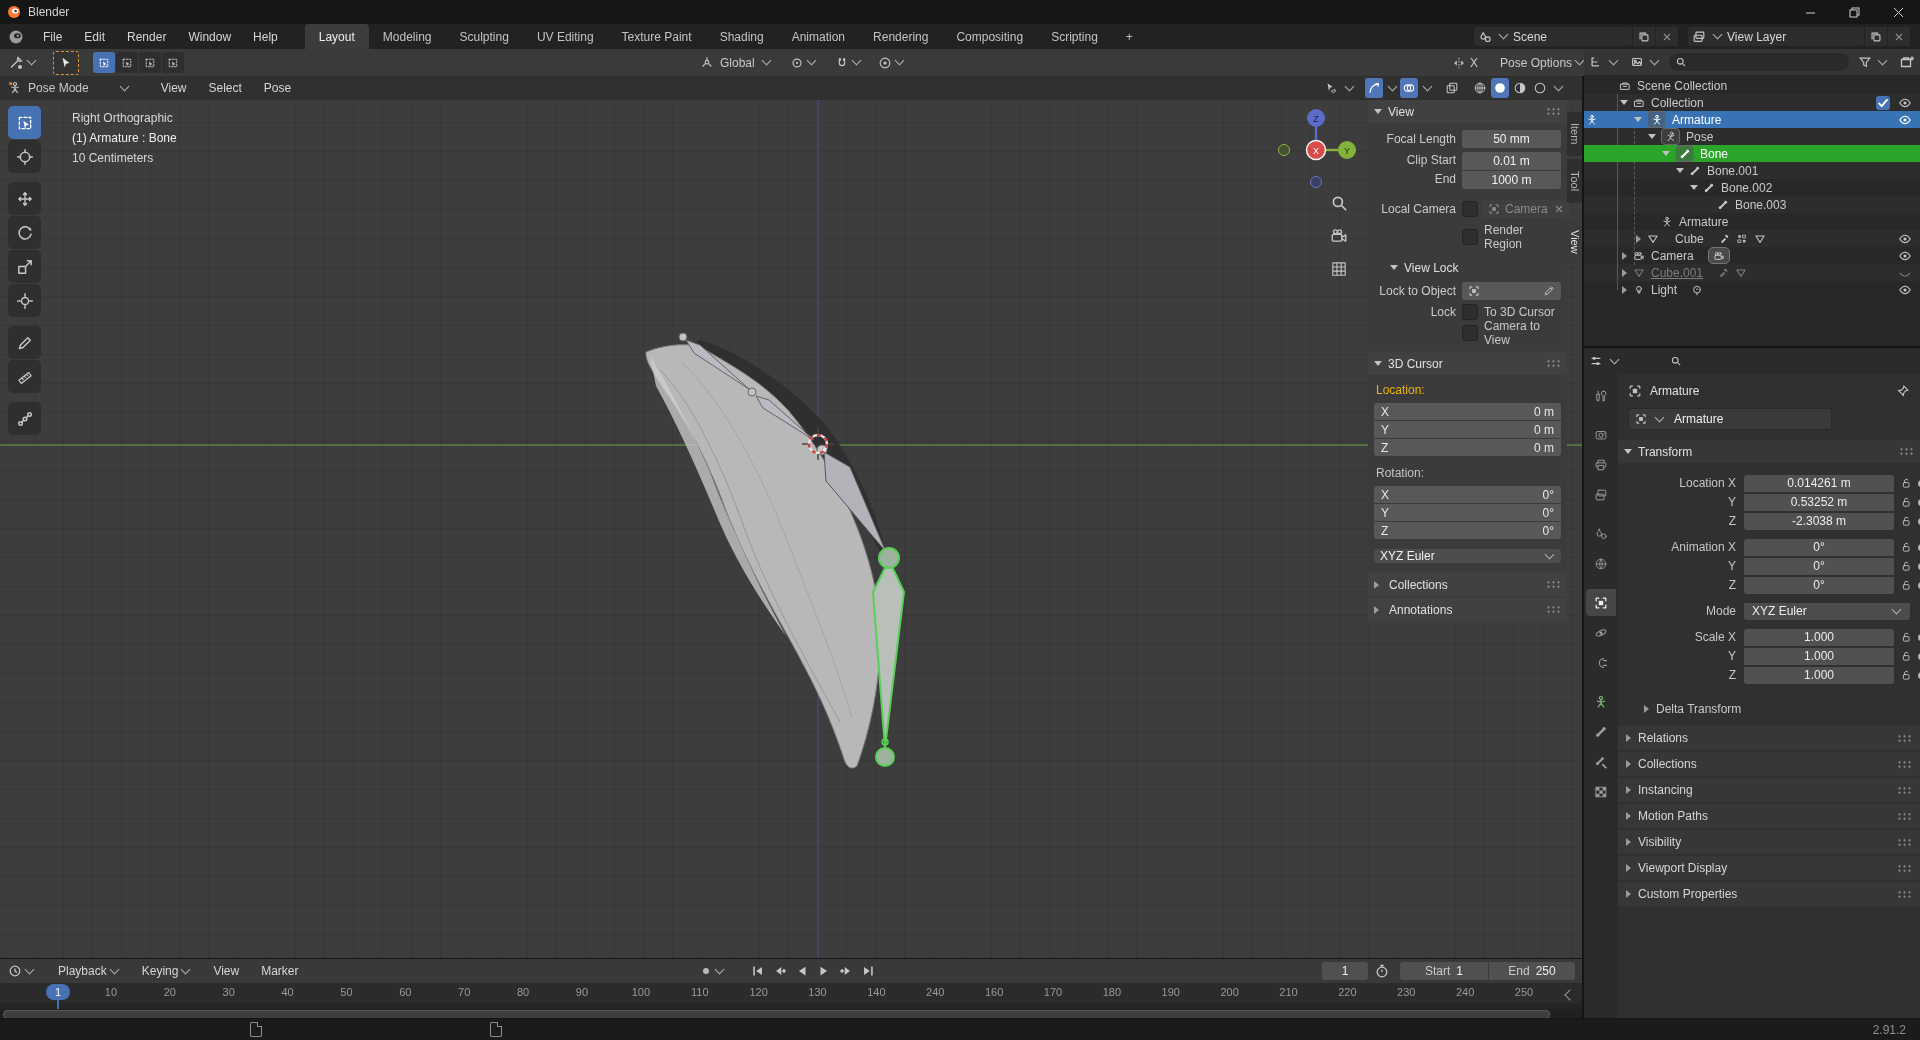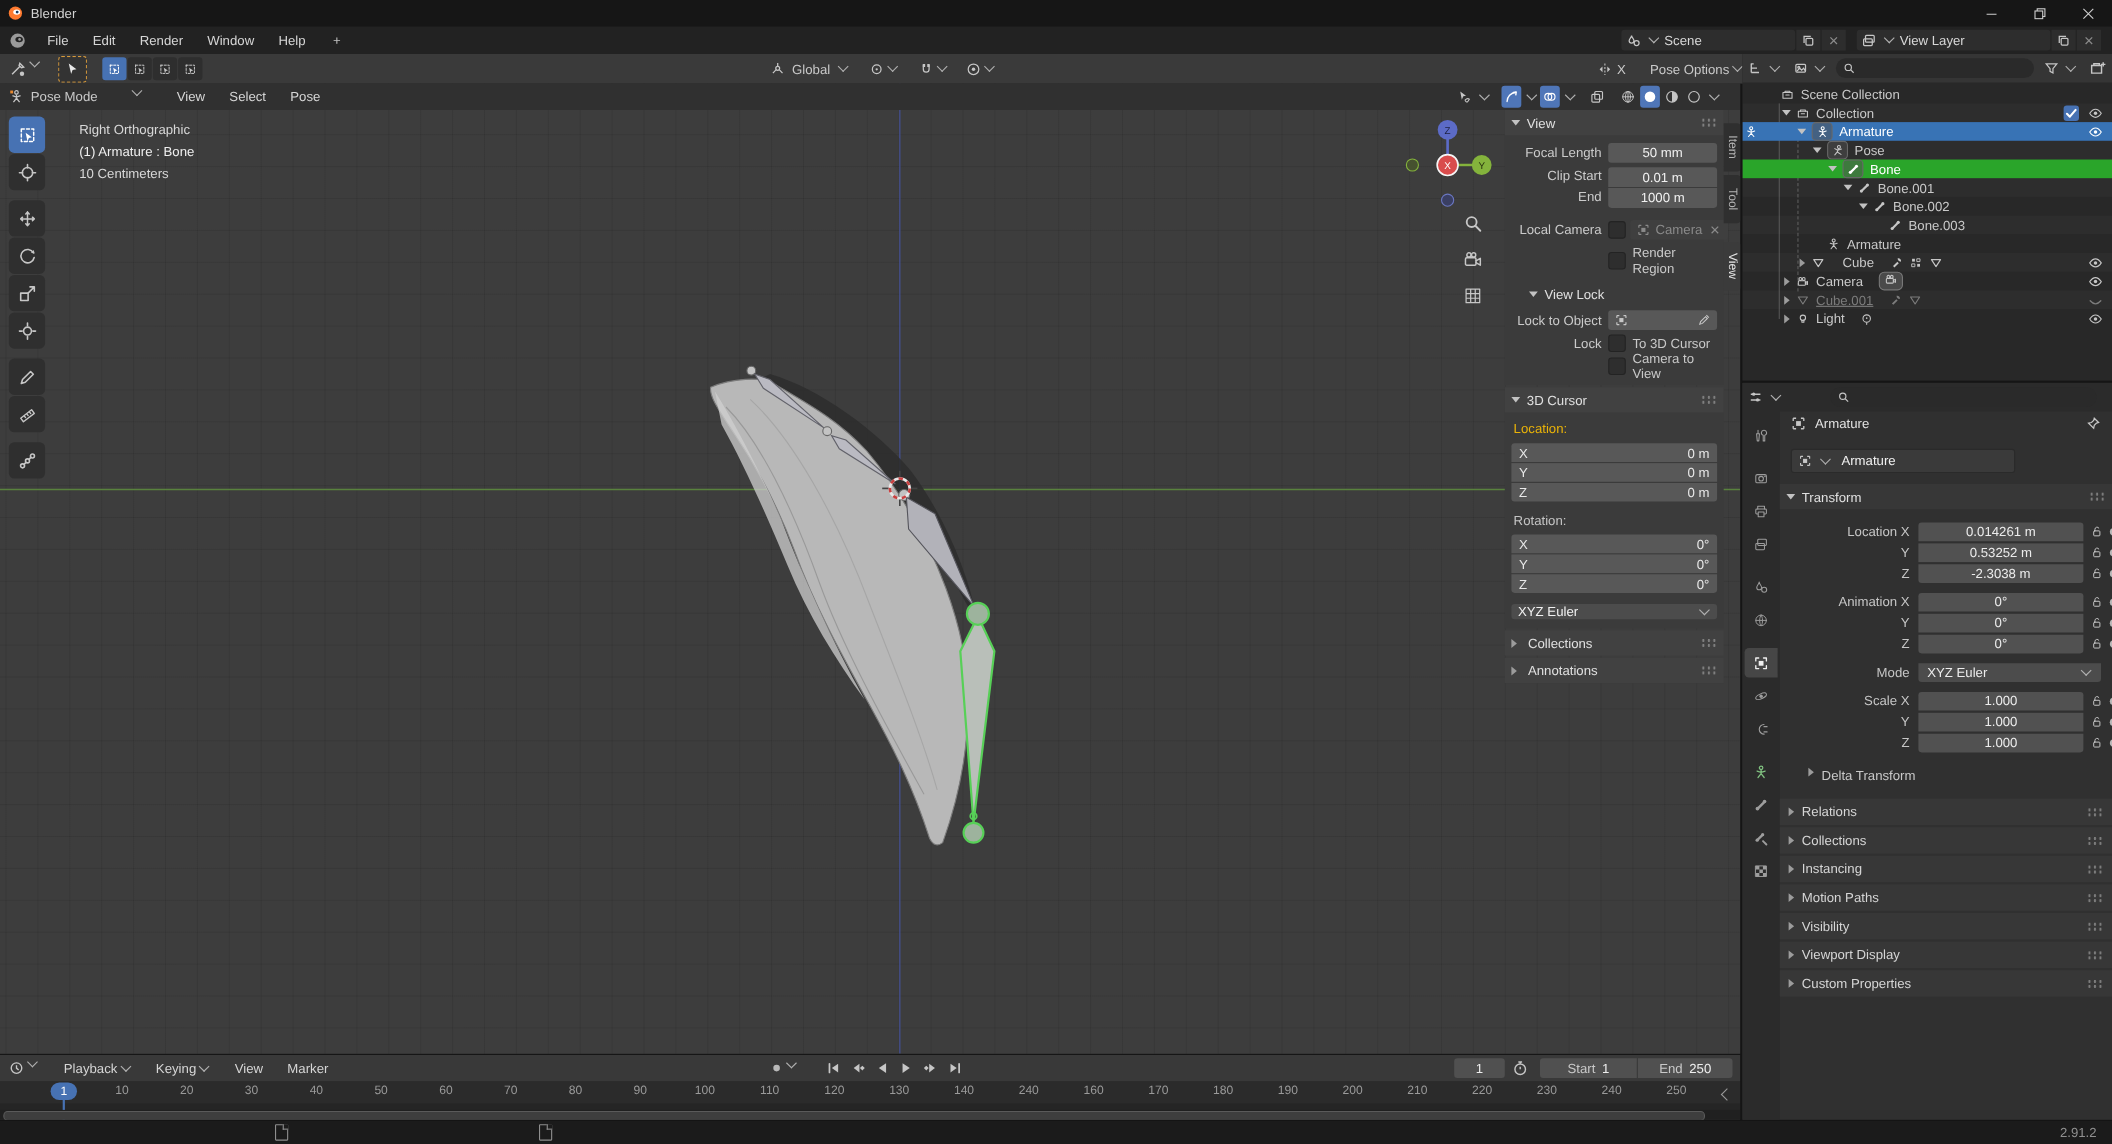--- a/index.html
+++ b/index.html
@@ -2,21 +2,21 @@
 <html><head>
 <meta charset="utf-8">
 <style>
   html,body{margin:0;padding:0;background:#151515;width:1920px;height:1040px;overflow:hidden;
     font-family:"Liberation Sans","DejaVu Sans",sans-serif;font-size:12px;color:#c9c9c9;
     -webkit-font-smoothing:antialiased;user-select:none}
   .region{position:absolute;overflow:hidden}
   .ic{display:inline-flex;width:16px;height:16px;color:#c6c6c6;flex:none;align-items:center;justify-content:center}
   .ic svg{width:100%;height:100%;display:block}
   .ic14{width:14px;height:14px}.ic12{width:12px;height:12px}.ic18{width:18px;height:18px}
-  .row{display:flex;align-items:flex-start}
+  .row{display:flex;align-items:center}
   .chev{width:6px;height:6px;border-right:1.4px solid #b0b0b0;border-bottom:1.4px solid #b0b0b0;
     transform:rotate(45deg);margin:-2px 2px 2px 4px;flex:none}
   .tri-d{width:0;height:0;border-left:4px solid transparent;border-right:4px solid transparent;border-top:5px solid #c2c2c2;flex:none}
   .tri-r{width:0;height:0;border-top:4px solid transparent;border-bottom:4px solid transparent;border-left:5px solid #9c9c9c;flex:none}
   .dots{width:15px;height:9px;flex:none;opacity:.7;
     background-image:radial-gradient(circle,#9a9a9a 1px,transparent 1.3px);background-size:5px 4.5px}
   
   #titlebar{left:0;top:0;width:1920px;height:24px;background:#161616;display:flex;align-items:center;color:#d2d2d2}
   .wbtn{width:44px;height:24px;display:flex;align-items:center;justify-content:center;color:#cfcfcf}
   
@@ -151,20 +151,32 @@
         <circle cx="9.8" cy="6.8" r="1.2" fill="#9a9a9a"></circle>
       </svg>
   </span>
   <span id="tb-menus" style="display:flex">
       <span class="menu">File</span>
       <span class="menu">Edit</span>
       <span class="menu">Render</span>
       <span class="menu">Window</span>
       <span class="menu">Help</span>
     </span>
+  <span id="tb-tabs" style="display:flex;margin-left:16px">
+      <span class="wtab active">Layout</span>
+      <span class="wtab">Modeling</span>
+      <span class="wtab">Sculpting</span>
+      <span class="wtab">UV Editing</span>
+      <span class="wtab">Texture Paint</span>
+      <span class="wtab">Shading</span>
+      <span class="wtab">Animation</span>
+      <span class="wtab">Rendering</span>
+      <span class="wtab">Compositing</span>
+      <span class="wtab">Scripting</span>
+    </span>
   <span class="wtab">+</span>
   <span style="margin-left:auto;display:flex;align-items:center;padding-right:10px">
     <span class="idfield" style="width:150px">
       <span class="ic ic14">
           <svg viewBox="0 0 16 16" fill="none" stroke="currentColor" stroke-width="1.3">
             <path d="M6 2.5c0 2-2.5 3.5-2.5 5.5a2.5 2.5 0 0 0 5 0C8.5 6 6 4.5 6 2.5z"></path>
             <circle cx="11.2" cy="10.5" r="2.6"></circle>
           </svg>
         </span>
       <span class="chev"></span>

